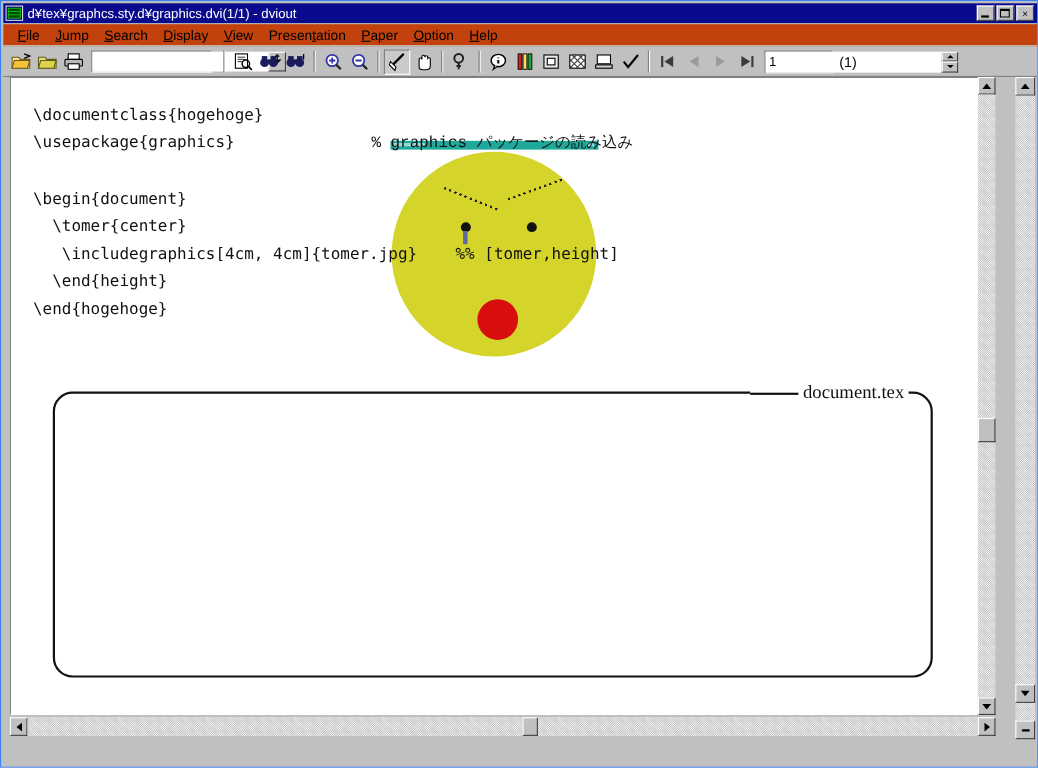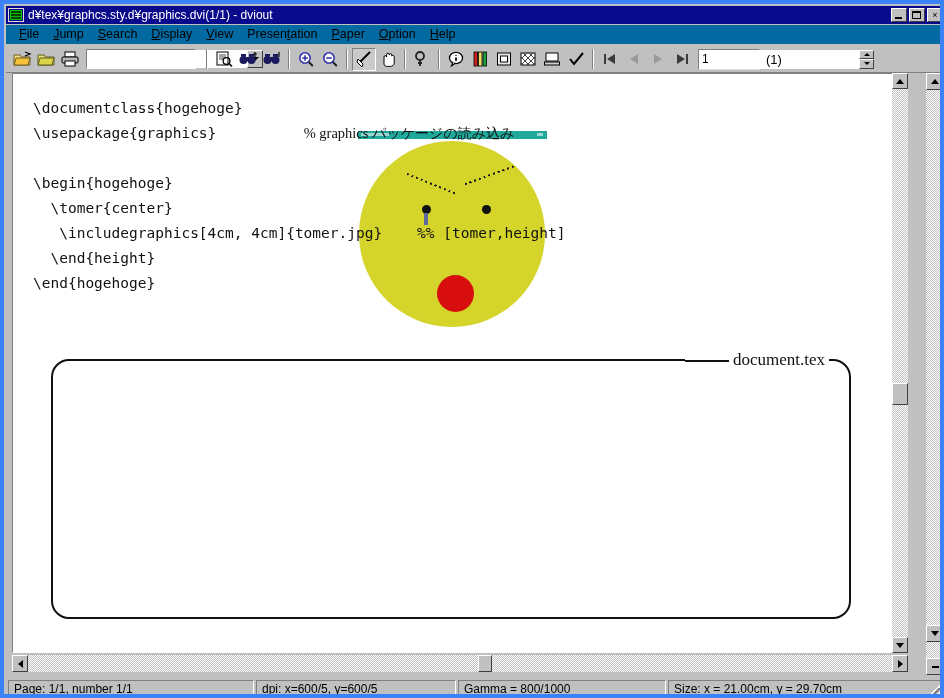--- a/index.html
+++ b/index.html
@@ -8,21 +8,21 @@
     width: 944px; height: 698px;
     overflow: hidden;
     font-family: "Liberation Sans", sans-serif;
     background: #ffffff;
   }
 
   #app {
     position: relative;
     width: 944px; height: 698px;
     background: #c0c0c0;
-    border: 4px solid #3b82f6;
+    border: 1px solid #3b82f6;
     overflow: hidden;
   }
 
   
   .titlebar {
     position: absolute; left: 2px; top: 2px;
     width: 940px; height: 18px;
     background: linear-gradient(to right, #0a246a 0%, #0a246a 55%, #1460b0 100%);
     background: #0a0a8c;
     display: flex; align-items: center;
@@ -73,22 +73,22 @@
     align-items: center; justify-content: center; line-height: 1; }
   .gly-min { width: 7px; height: 2px; background: #000;
     position: absolute; left: 3px; bottom: 2px; }
   .gly-max { width: 9px; height: 8px; border: 1px solid #000; border-top-width: 2px;
     position: absolute; left: 2px; top: 2px; }
 
   
   .menubar {
     position: absolute; left: 2px; top: 21px;
     width: 940px; height: 20px;
-    background: #0369a1;
-    display: flex; align-items: flex-start;
+    background: #c2410c;
+    display: flex; align-items: center;
     padding-left: 6px;
     border-bottom: 1px solid #c0c0c0;
   }
   .menu-item {
     font-size: 12.5px; color: #000;
     padding: 2px 7px;
     cursor: default;
     white-space: nowrap;
   }
   .menu-item u { text-decoration: underline; }
@@ -305,21 +305,21 @@
     font-family: "DejaVu Sans Mono", monospace;
     font-size: 14.5px;
     line-height: 25px;
     color: #111;
     white-space: pre;
   }
   .code .jp {
     font-family: "DejaVu Sans", sans-serif;
     font-size: 14px;
   }
-  .code .cmt { font-family: Liberation Serif, serif; }
+  .code .cmt { font-family: Liberation Mono, monospace; margin-left: 37px; }
 
   
   .sb-btn {
     background: #c0c0c0;
     border-top: 1px solid #ffffff;
     border-left: 1px solid #ffffff;
     border-right: 1px solid #404040;
     border-bottom: 1px solid #404040;
     display: flex; align-items: center; justify-content: center;
     cursor: default;
@@ -624,21 +624,21 @@
         </div>
 
         <div class="codebox"></div>
         <div class="codebox-notch"></div>
         <div class="tex-leader"></div>
         <div class="tex-label">document.tex</div>
 
         <div class="code"><span>\documentclass{hogehoge}</span>
 <span>\usepackage{graphics}          <span class="cmt">% graphics </span><span class="jp">パッケージの読み込み</span></span>
 <span> </span>
-<span>\begin{hogehoge}</span>
+<span>\begin{document}</span>
 <span>  \tomer{center}</span>
 <span>   \includegraphics[4cm, 4cm]{tomer.jpg}    %% [tomer,height]</span>
 <span>  \end{height}</span>
 <span>\end{hogehoge}</span></div>
 
       </div>
     </div>
 
     <div class="vsb-inner">
       <div class="sb-btn" style="position:absolute;left:0;top:0;width:16px;height:16px;">
@@ -669,21 +669,14 @@
       </div>
     <div class="sb-track" style="position:absolute;left:0;top:17px;width:18px;height:568px;"></div>
     <div class="sb-btn" style="position:absolute;left:0;top:552px;width:18px;height:17px;">
         <span class="tri-dn"></span>
       </div>
     <div class="sb-btn" style="position:absolute;left:0;top:585px;width:18px;height:17px;">
         <span class="gly-min" style="position:static;"></span>
       </div>
   </div>
 
-  <div class="statusbar">
-    <div class="sb-panel" style="width:246px;margin-left:2px;">Page: 1/1, number 1/1</div>
-    <div class="sb-panel" style="width:200px;">dpi: x=600/5, y=600/5</div>
-    <div class="sb-panel" style="width:208px;">Gamma = 800/1000</div>
-    <div class="sb-panel" style="flex:1 1 auto;margin-right:2px;">Size: x = 21.00cm, y = 29.70cm</div>
-    <div class="grip"></div>
-  </div>
 
 </div>
 
 </body></html>

